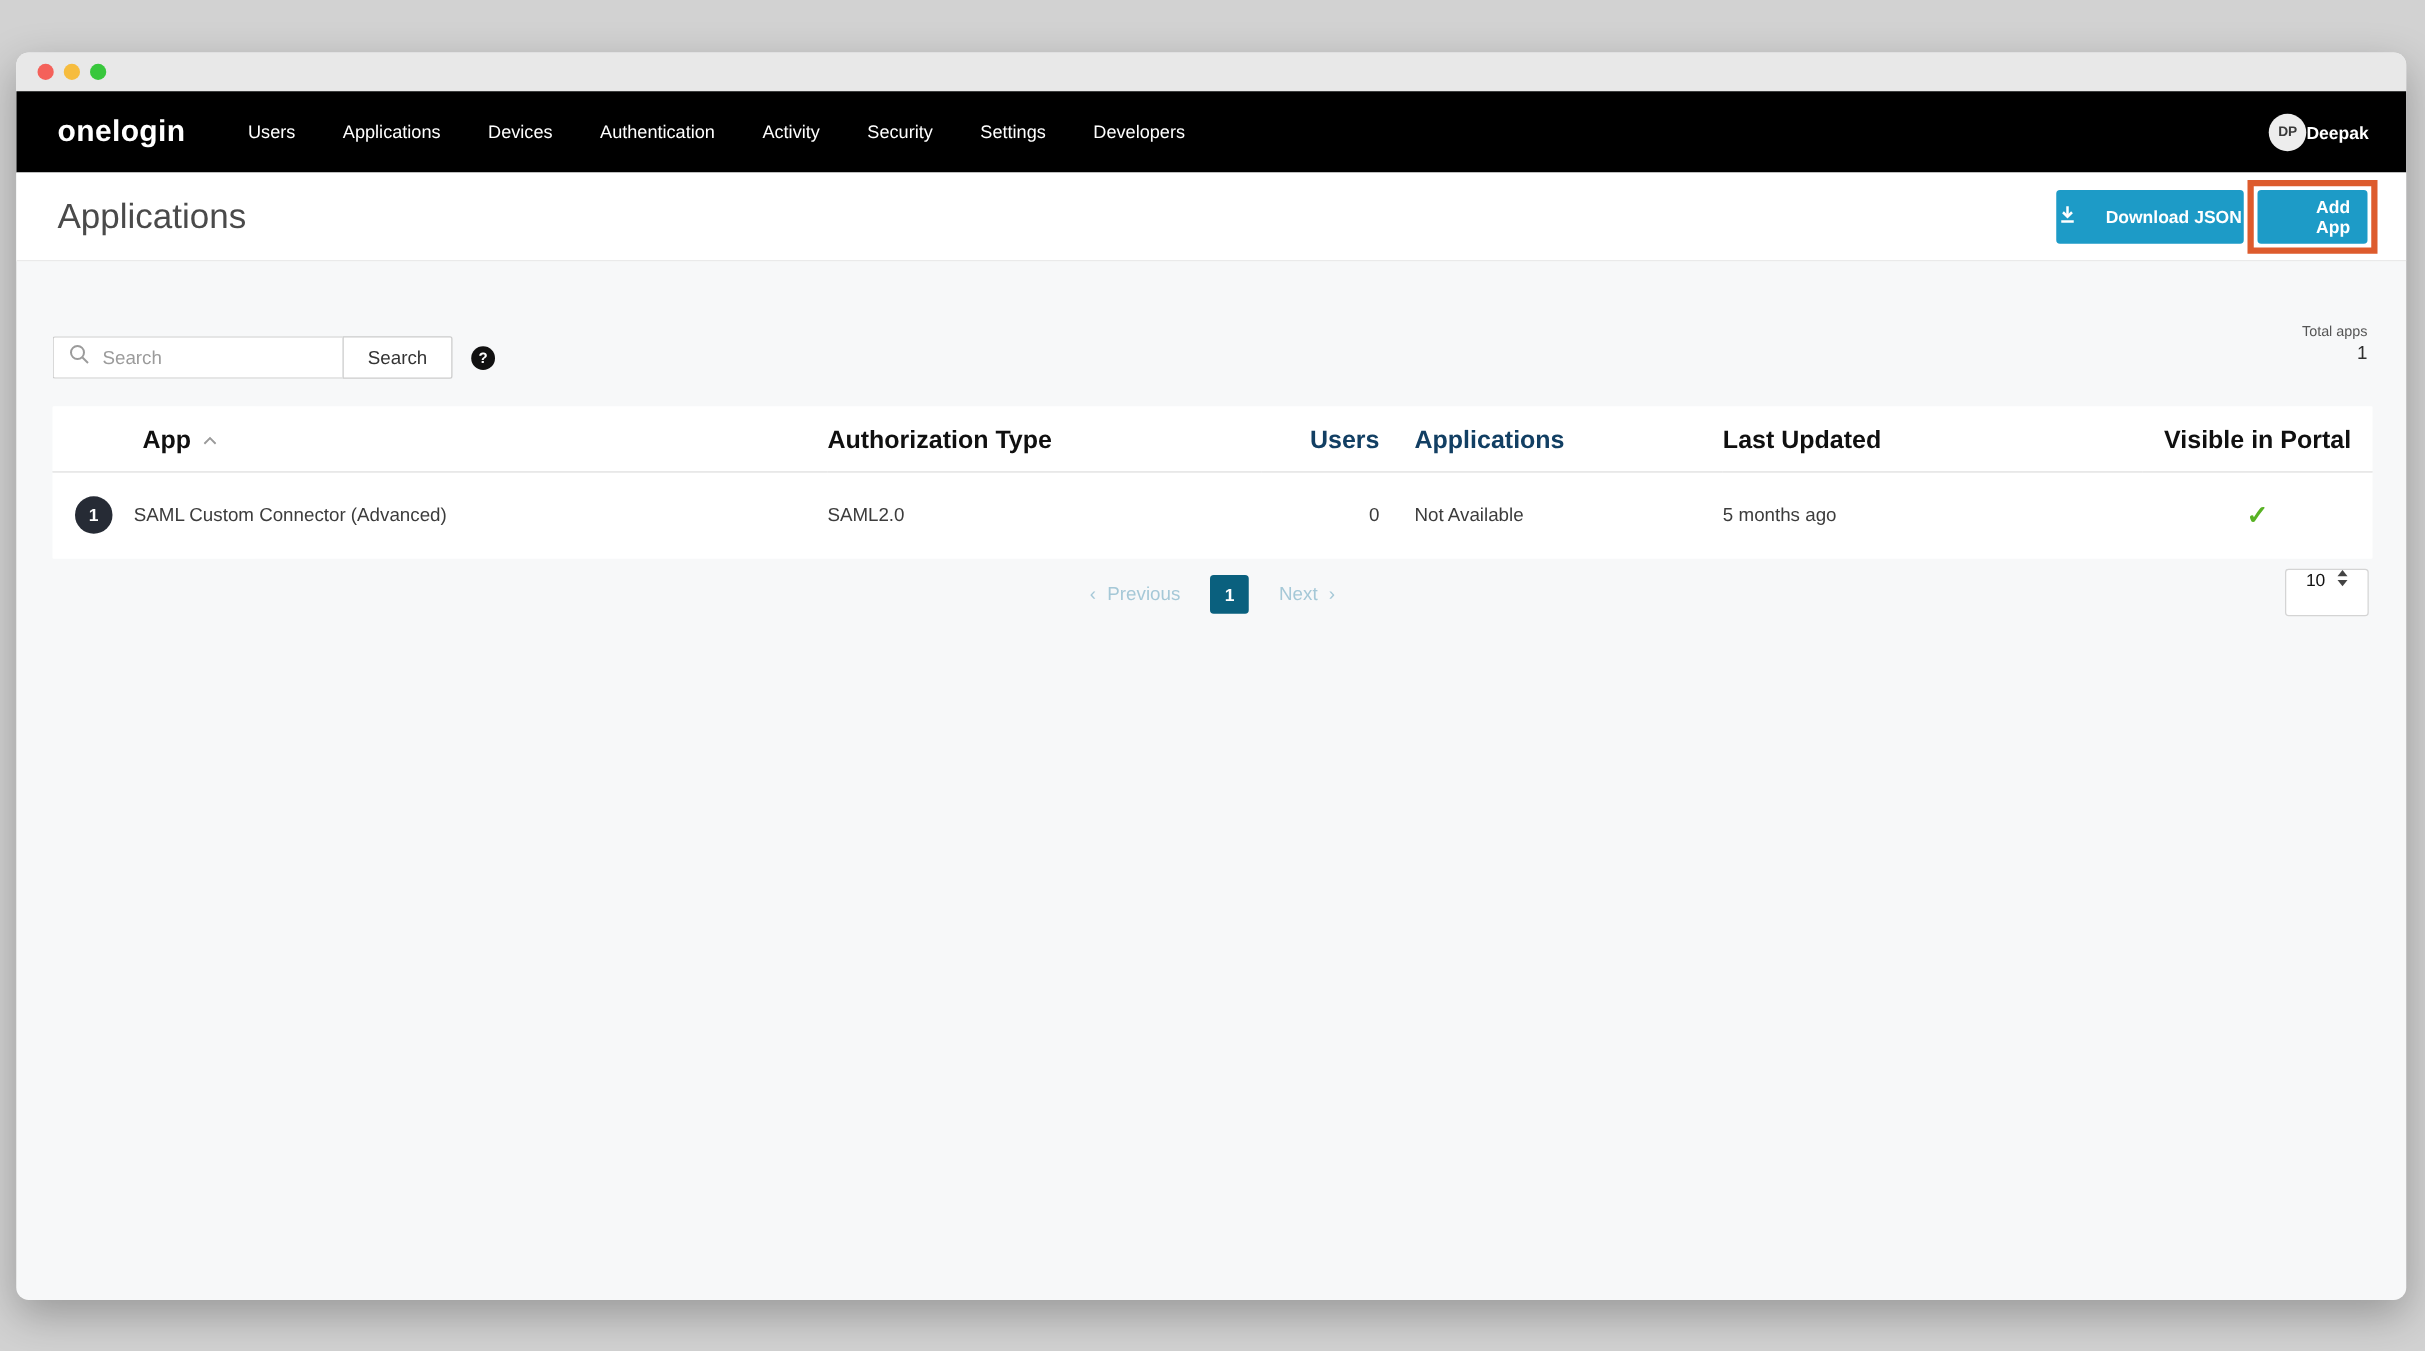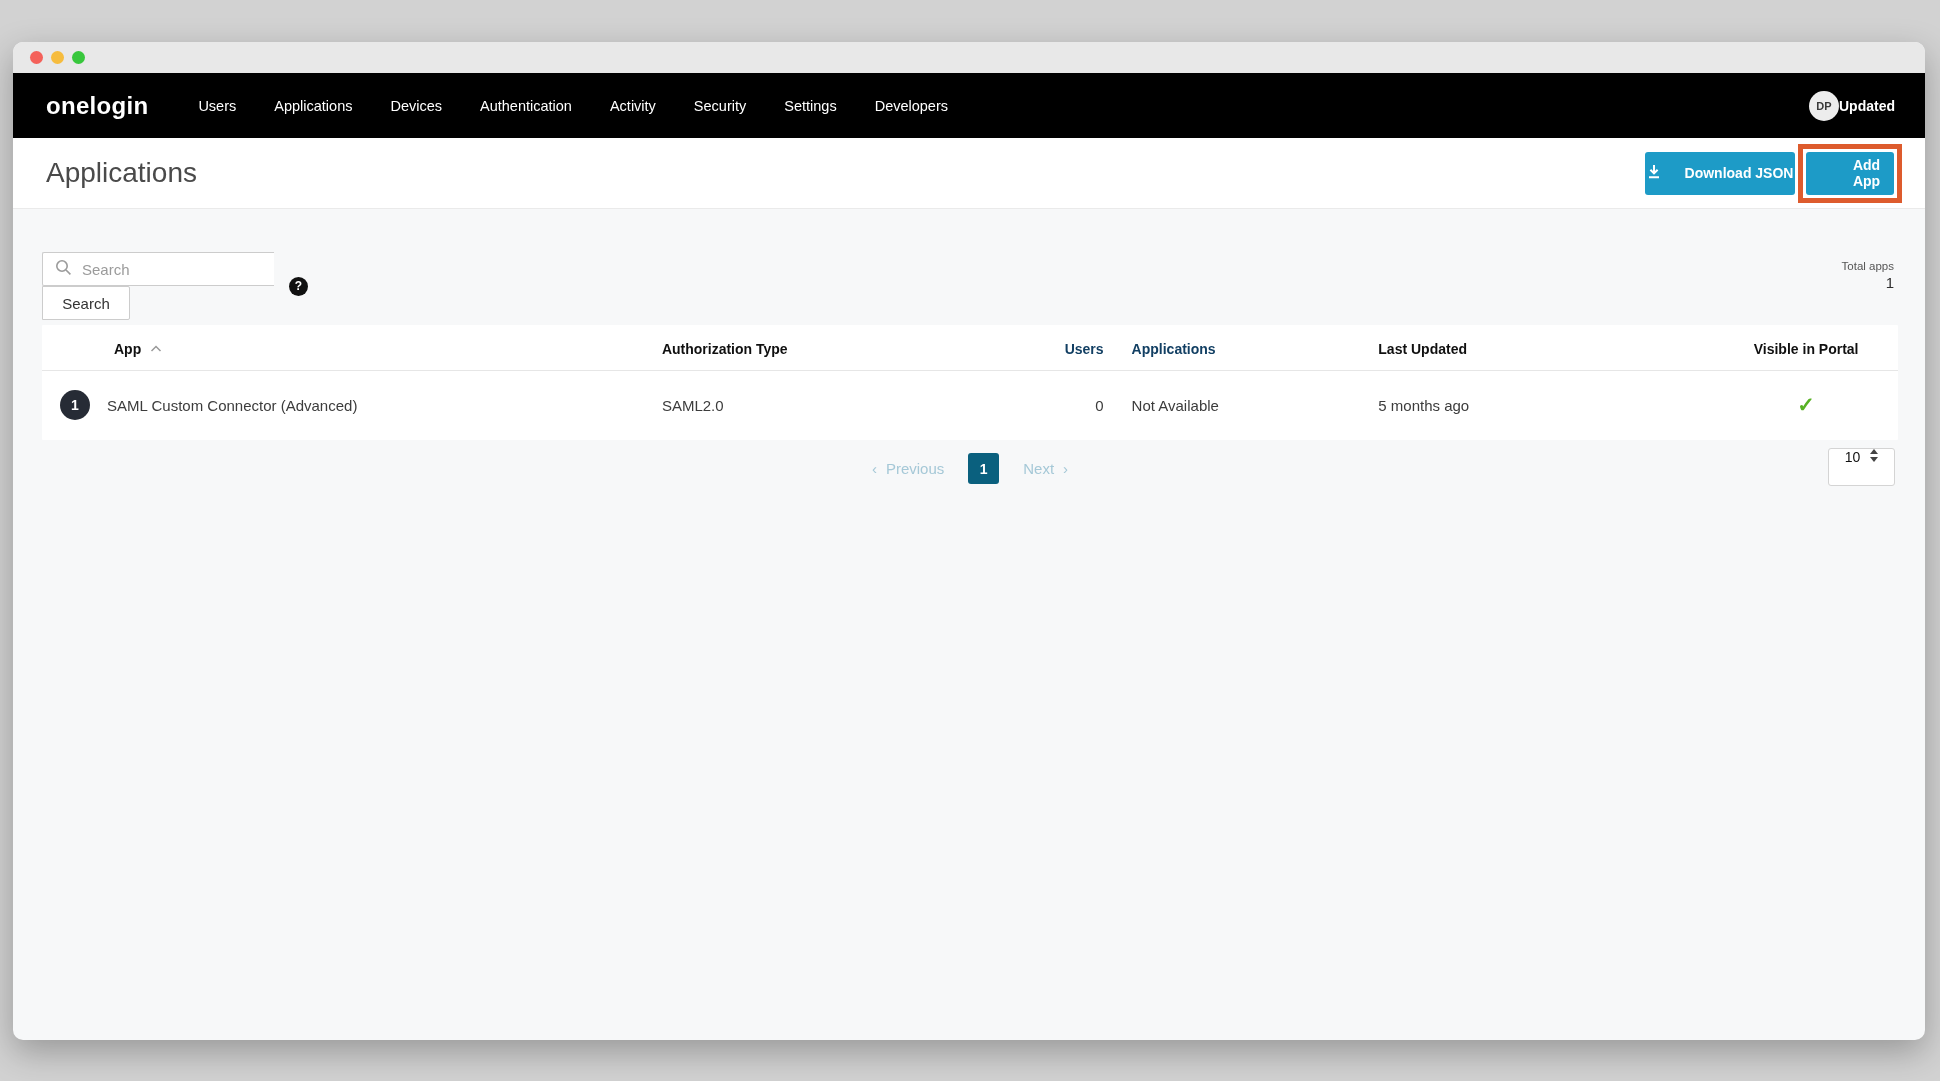--- a/index.html
+++ b/index.html
@@ -49,21 +49,21 @@
     background:#1d9bc7; color:#fff; font-weight:700; font-size:14px; height:43px;
     display:flex; align-items:center; justify-content:center; border:none;
     border-radius:3px; cursor:pointer; font-family:inherit;
   }
   .btn-download { width:150px; gap:24px; }
   .annotation-box { border:5px solid #dd5b2d; padding:3px; margin-left:3px; }
   .btn-add { width:88px;padding-left:33px; }
   
   .content { padding:0 27px 0 29px; }
   .toolbar-row { margin-top:60px; position:relative; height:34px; display:flex; align-items:center; }
-  .search-wrap { display:flex;flex-direction:column; }
+  .search-wrap { display:flex; }
   .search-box {
     width:232px; height:34px; background:#fff; border:1px solid #ccc; border-right:none;
     border-radius:2px 0 0 2px; display:flex; align-items:center; padding-left:12px; gap:10px;
   }
   .search-box input {
     border:none; outline:none; font-size:15px; color:#333; width:175px;
     font-family:inherit; background:transparent;
   }
   .search-box input::placeholder { color:#9b9b9b; }
   .search-btn {
@@ -77,21 +77,21 @@
   }
   .total { position:absolute; right:4px; top:-9px; text-align:right; }
   .total-label { font-size:11.5px; color:#555; }
   .total-value { font-size:15px; color:#2f2f2f; margin-top:2px; }
   
   .table-card { margin-top:22px; background:#fff; border-radius:1px; }
   table { width:100%; border-collapse:collapse; table-layout:fixed; }
   col.c-app  { width:33.4%; } col.c-auth { width:18.7%; } col.c-users { width:5.1%; }
   col.c-prov { width:14.8%; } col.c-upd  { width:18.1%; } col.c-vis   { width:9.9%; }
   thead th {
-    font-size:14px; font-weight:700; color:#101010; text-align:left;
+    font-size:20px; font-weight:700; color:#101010; text-align:left;
     padding:15px 0 13px; border-bottom:1px solid #e6e6e6; white-space:nowrap;
   }
   th.h-app  { padding-left:72px; }
   th.h-prov, td.c-prov { padding-left:28px; }
   th.link   { color:#123f63; cursor:pointer; }
   th.h-users, td.c-users { text-align:right; }
   th.h-vis, td.c-vis { text-align:center; padding-left:0; }
   .sort-caret { margin-left:9px; vertical-align:1px; }
   tbody td { font-size:15px; color:#3c3c3c; height:69px; vertical-align:middle; }
   .app-cell { display:flex; align-items:center; gap:17px; padding-left:18px; cursor:pointer; }
@@ -139,21 +139,21 @@
       <span class="nav-item">Applications</span>
       <span class="nav-item">Devices</span>
       <span class="nav-item">Authentication</span>
       <span class="nav-item">Activity</span>
       <span class="nav-item">Security</span>
       <span class="nav-item">Settings</span>
       <span class="nav-item">Developers</span>
     </div>
     <div class="nav-right">
       <span class="avatar">DP</span>
-      <span class="user-name">Updated</span>
+      <span class="user-name">Deepak</span>
     </div>
   </div>
 
   <div class="page-header">
     <span class="page-title">Applications</span>
     <div class="header-actions">
       <button class="btn btn-download">
         <span class="dl-ic">
           <svg width="14" height="15" viewBox="0 0 14 15">
             <path d="M7 1 L7 9" stroke="#fff" stroke-width="2" fill="none"></path>

